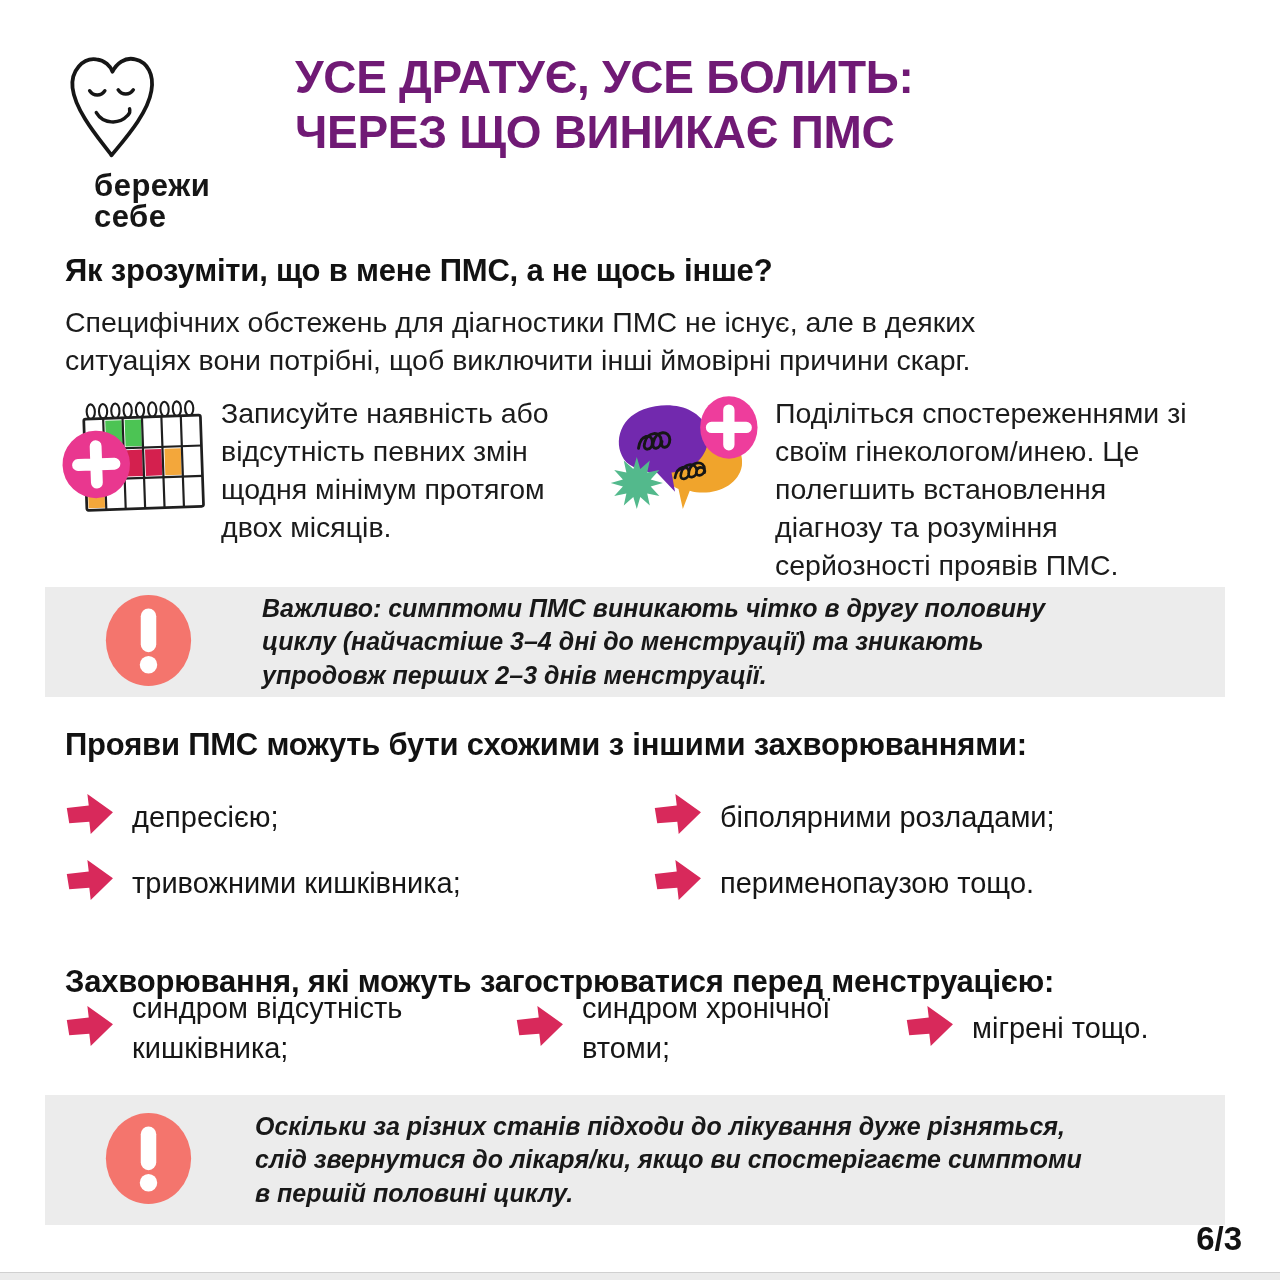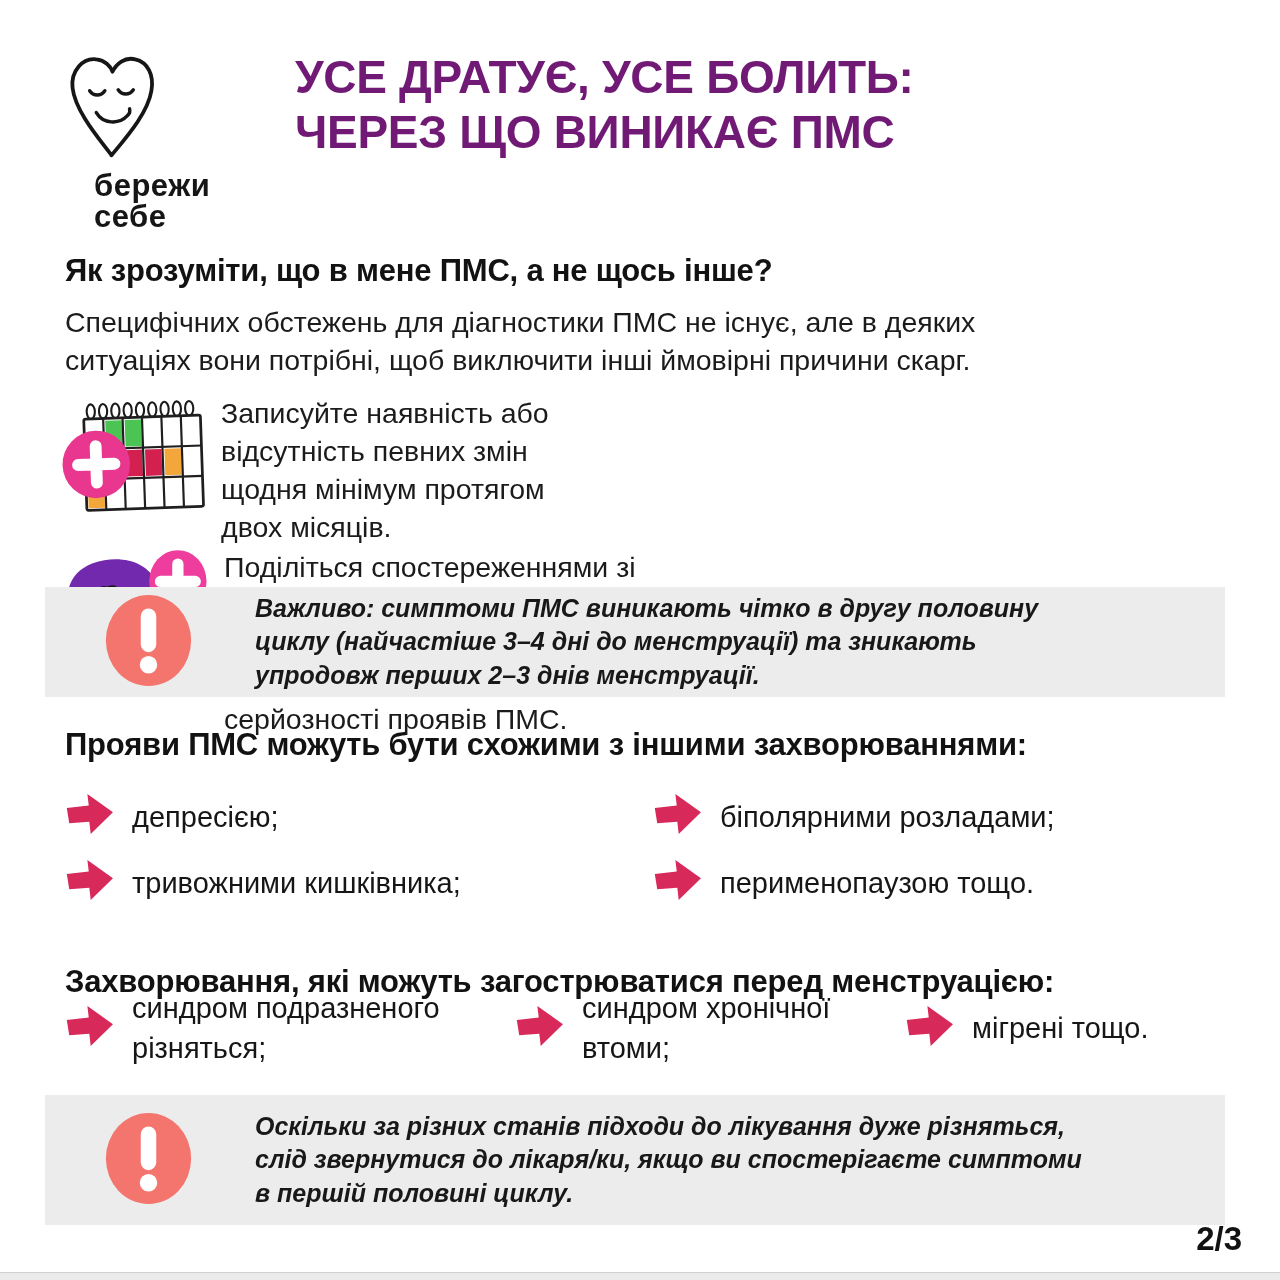--- a/index.html
+++ b/index.html
@@ -12,32 +12,32 @@
   .brand{margin-left:34px;margin-top:6px;font-size:31px;line-height:31px;font-weight:600;letter-spacing:.5px;color:#161616;}
 
   
   .title{position:absolute;left:295px;top:50px;width:700px;font-size:46px;line-height:55px;font-weight:800;letter-spacing:-.3px;color:#701a75;}
 
   .h-section{position:absolute;left:65px;font-size:31px;font-weight:800;color:#121212;letter-spacing:-.2px;}
   .intro-heading{top:253px;}
   .intro-par{position:absolute;left:65px;top:303px;width:1000px;font-size:28.5px;line-height:38px;color:#1b1b1b;}
 
   
-  .tips{position:absolute;left:58px;top:392px;width:1162px;display:flex;flex-direction:column;}
+  .tips{position:absolute;left:58px;top:392px;width:1162px;display:flex;}
   .tip{display:flex;align-items:flex-start;}
   .tip-1{width:565px;}
   .tip-2{flex:1;}
   .tip-icon{flex:0 0 auto;}
   .tip-text{font-size:28.5px;line-height:38px;color:#1b1b1b;}
   .tip-1 .tip-text{width:385px;margin-left:8px;margin-top:2px;}
   .tip-2 .tip-text{width:445px;margin-left:14px;margin-top:2px;}
 
   
   .callout{position:absolute;left:45px;width:1180px;background:#ececec;display:flex;align-items:center;}
-  .callout-1{top:587px;height:110px;}
+  .callout-1{top:587px;height:110px;gap:7px;}
   .callout-2{top:1095px;height:130px;}
   .callout .warn{margin-left:57px;flex:0 0 auto;}
   .callout-text{margin-left:60px;width:845px;font-size:25px;line-height:33.5px;font-weight:700;font-style:italic;color:#181818;}
 
   
   .similar-heading{top:727px;}
   .list-1{position:absolute;left:65px;top:791px;width:1150px;display:grid;grid-template-columns:588px auto;grid-row-gap:16px;}
   .worsen-heading{top:928px;margin-top:36px;}
   .list-2{position:absolute;left:65px;top:988px;width:1160px;display:flex;}
   .l2c1{width:450px;}
@@ -173,21 +173,21 @@
   </div>
 
   <div class="h-section worsen-heading">Захворювання, які можуть загострюватися перед менструацією:</div>
   <div class="list-2">
     <div class="bullet l2c1">
       <span class="arrow">
         <svg width="50" height="46" viewBox="0 0 52 48">
             <polygon points="2,17 25,15 24,3 50,23 26,45 25,32 4,33" fill="#d8295b" transform="rotate(-2 26 24)"></polygon>
           </svg>
       </span>
-      <span class="bullet-text w1">синдром подразненого різняться;</span>
+      <span class="bullet-text w1">синдром відсутність кишківника;</span>
     </div>
     <div class="bullet l2c2">
       <span class="arrow">
         <svg width="50" height="46" viewBox="0 0 52 48">
             <polygon points="2,17 25,15 24,3 50,23 26,45 25,32 4,33" fill="#d8295b" transform="rotate(-2 26 24)"></polygon>
           </svg>
       </span>
       <span class="bullet-text w2">синдром хронічної втоми;</span>
     </div>
     <div class="bullet">
@@ -204,16 +204,16 @@
     <span class="warn">
       <svg width="93" height="93" viewBox="0 0 96 96">
         <ellipse cx="48" cy="48" rx="44" ry="47" fill="#f4756d"></ellipse>
         <rect x="40" y="15" width="16" height="45" rx="8" fill="#ffffff"></rect>
         <circle cx="48" cy="73" r="9" fill="#ffffff"></circle>
       </svg>
     </span>
     <span class="callout-text">Оскільки за різних станів підходи до лікування дуже різняться, слід звернутися до лікаря/ки, якщо ви спостерігаєте симптоми в першій половині циклу.</span>
   </div>
 
-  <div class="page-indicator">2/3</div>
+  <div class="page-indicator">6/3</div>
 
   <div class="bottom-edge"></div>
 </div>
 
 </body></html>

